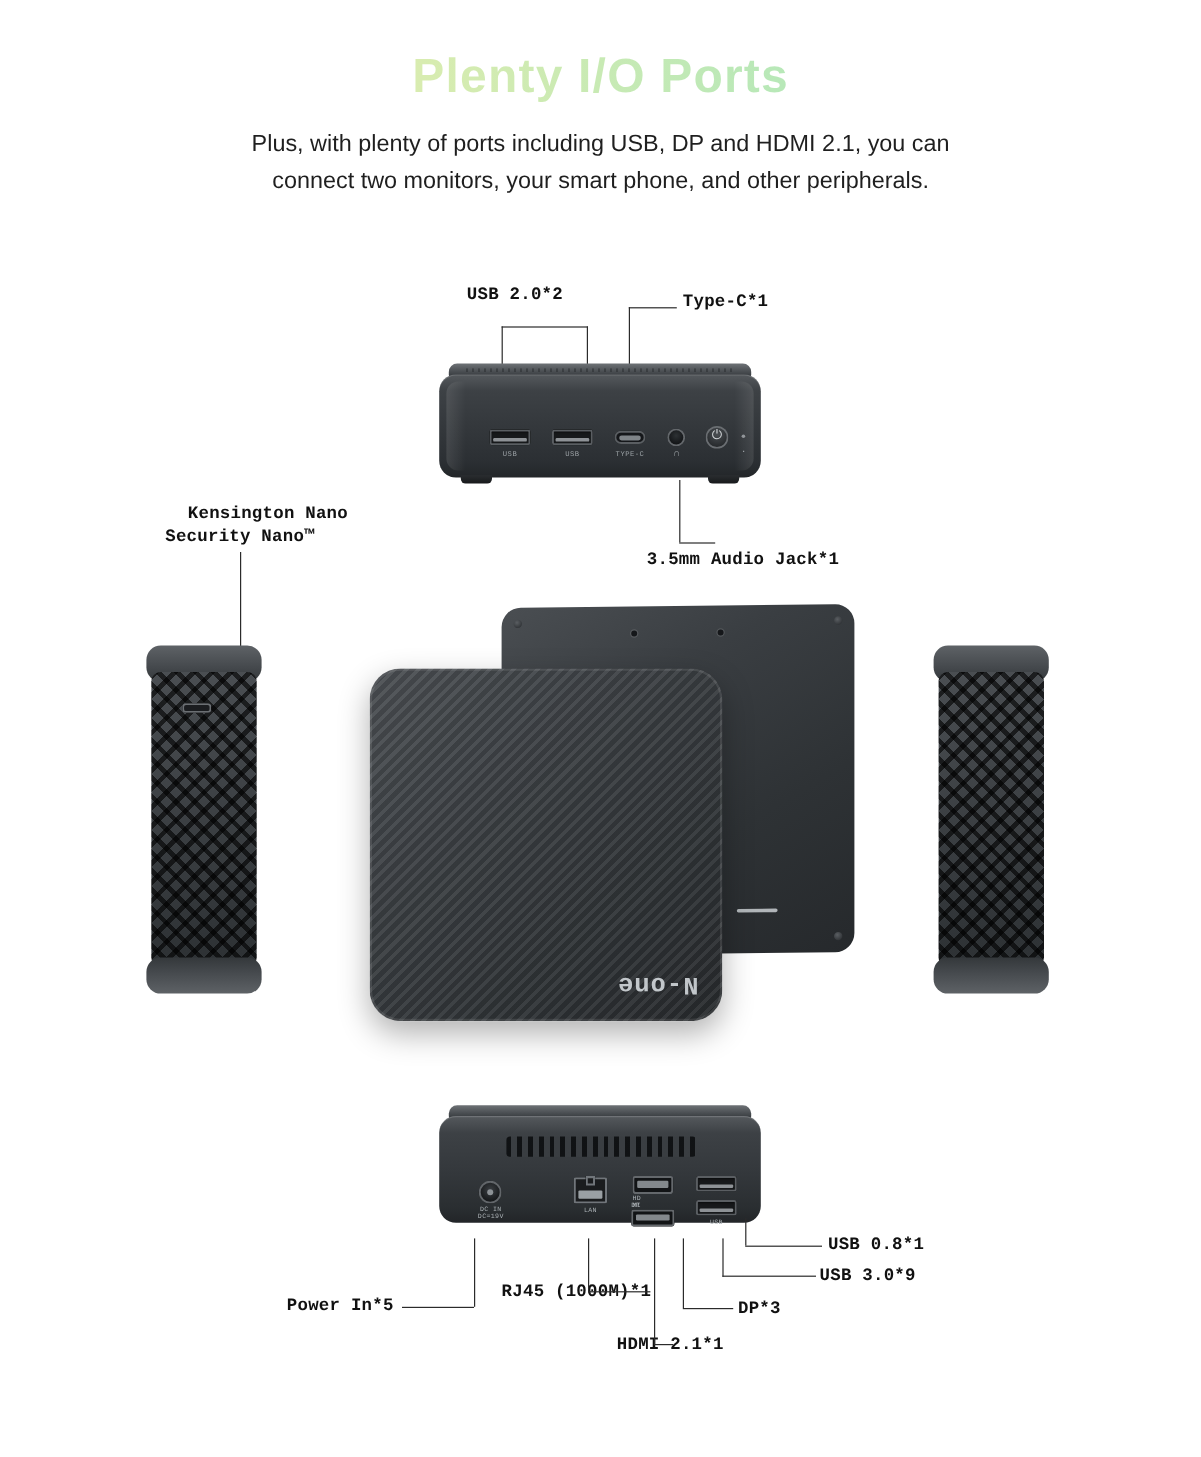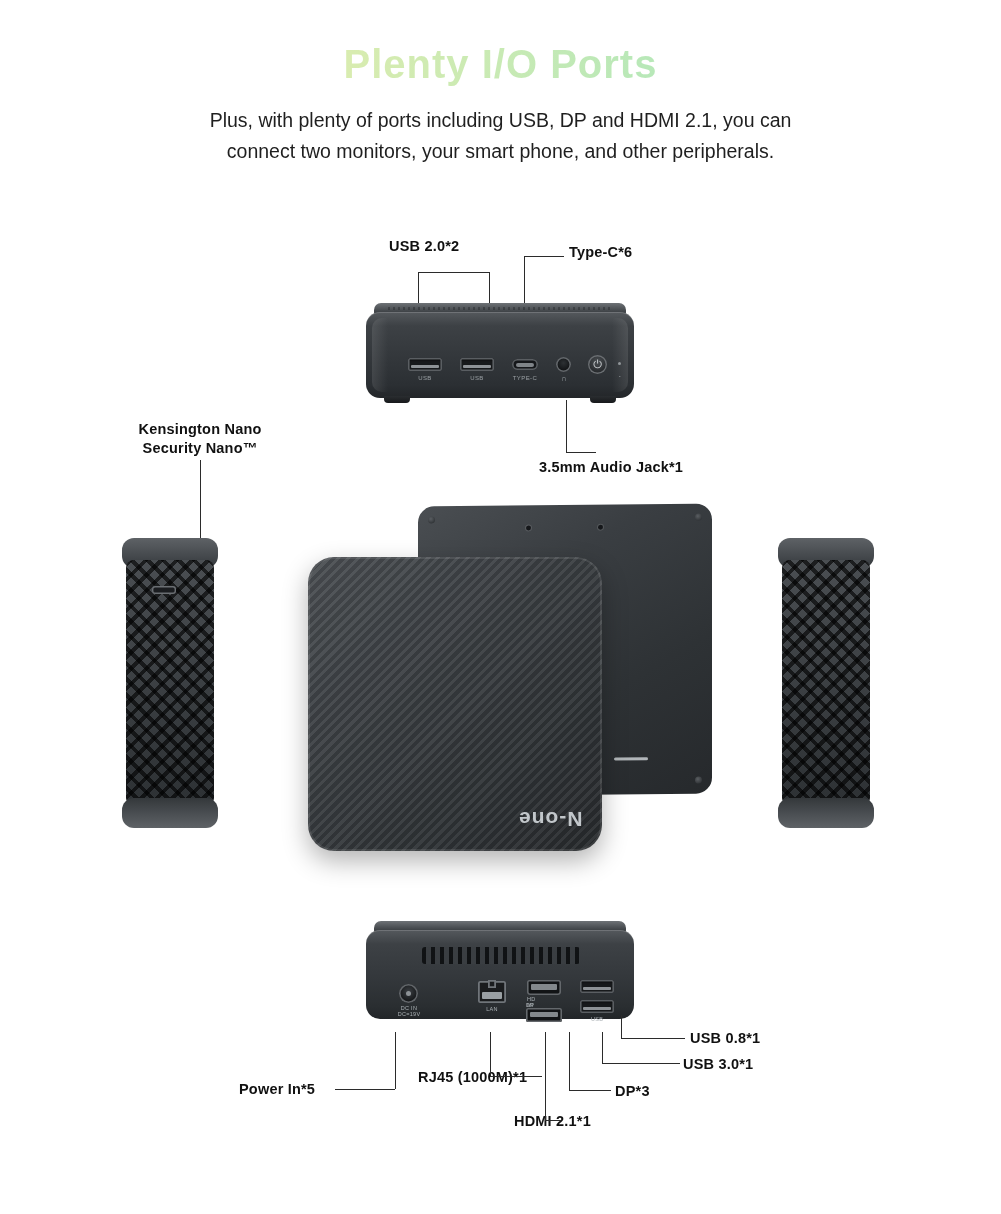--- a/index.html
+++ b/index.html
@@ -39,20 +39,21 @@
     font-weight: 400;
   }
 
   
   .stage {
     position: absolute;
     left: 0;
     top: 0;
     width: 1001px;
     height: 1214px;
+    font-family: Liberation Mono, monospace;
   }
   .abs { position: absolute; }
 
   .callout {
     font-size: 14.5px;
     font-weight: bold;
     color: #111;
     white-space: nowrap;
     letter-spacing: .2px;
   }
@@ -345,21 +346,21 @@
 </style>
 </head>
 <body>
 
 <h1 class="page-title">Plenty I/O Ports</h1>
 <p class="page-subtitle">Plus, with plenty of ports including USB, DP and HDMI 2.1, you can connect two monitors, your smart phone, and other peripherals.</p>
 
 <div class="stage">
 
   <div class="callout abs" style="left:389px; top:238px;">USB 2.0*2</div>
-  <div class="callout abs" style="left:569px; top:244px;">Type-C*6</div>
+  <div class="callout abs" style="left:569px; top:244px;">Type-C*1</div>
   <div class="callout abs" style="left:539px; top:459px;">3.5mm Audio Jack*1</div>
 
   <div class="leader h abs" style="left:418px; top:272px; width:72px;"></div>
   <div class="leader v abs" style="left:418px; top:272px; height:34px;"></div>
   <div class="leader v abs" style="left:489px; top:272px; height:34px;"></div>
 
   <div class="leader h abs" style="left:524px; top:256px; width:40px;"></div>
   <div class="leader v abs" style="left:524px; top:256px; height:50px;"></div>
 
   <div class="leader v abs" style="left:566px; top:400px; height:52px;"></div>
@@ -381,21 +382,21 @@
       <div class="port-label" style="left:188px; top:62px; width:20px; font-size:8px;">∩</div>
 
       <div class="power-btn" style="left:222px; top:43px;">⏻</div>
       <div class="led-dot" style="left:252px; top:50px;"></div>
       <div class="port-label" style="left:246px; top:60px; width:16px; font-size:8px;">·</div>
     </div>
     <div class="front-foot l"></div>
     <div class="front-foot r"></div>
   </div>
 
-  <div class="callout center abs" style="left:110px; top:421px; width:180px;">Kensington Nano</div>
+  <div class="callout center abs" style="left:110px; top:421px; width:180px;text-align:right;">Kensington Nano</div>
   <div class="callout center abs" style="left:110px; top:440px; width:180px;">Security Nano™</div>
   <div class="leader v abs" style="left:200px; top:460px; height:116px;"></div>
 
   <div class="side" style="left:122px; top:538px;">
     <div class="cap top"></div>
     <div class="panel"></div>
     <div class="lock-slot"></div>
     <div class="cap bot"></div>
   </div>
 
@@ -440,21 +441,21 @@
       <div class="usb-port" style="left:214px; top:50px;"></div>
       <div class="usb-port" style="left:214px; top:70px;"></div>
       <div class="tiny-label" style="left:214px; top:86px; width:34px;">USB</div>
     </div>
   </div>
 
   <div class="callout abs" style="left:239px; top:1081px;">Power In*5</div>
   <div class="callout abs" style="left:418px; top:1069px;">RJ45 (1000M)*1</div>
   <div class="callout abs" style="left:514px; top:1113px;">HDMI 2.1*1</div>
   <div class="callout abs" style="left:615px; top:1083px;">DP*3</div>
-  <div class="callout abs" style="left:683px; top:1056px;">USB 3.0*1</div>
+  <div class="callout abs" style="left:683px; top:1056px;">USB 3.0*9</div>
   <div class="callout abs" style="left:690px; top:1030px;">USB 0.8*1</div>
 
   <div class="leader h abs" style="left:335px; top:1089px; width:60px;"></div>
   <div class="leader v abs" style="left:395px; top:1032px; height:57px;"></div>
 
   <div class="leader v abs" style="left:490px; top:1032px; height:44px;"></div>
   <div class="leader h abs" style="left:490px; top:1076px; width:52px;"></div>
 
   <div class="leader v abs" style="left:545px; top:1032px; height:88px;"></div>
   <div class="leader h abs" style="left:545px; top:1120px; width:16px;"></div>

